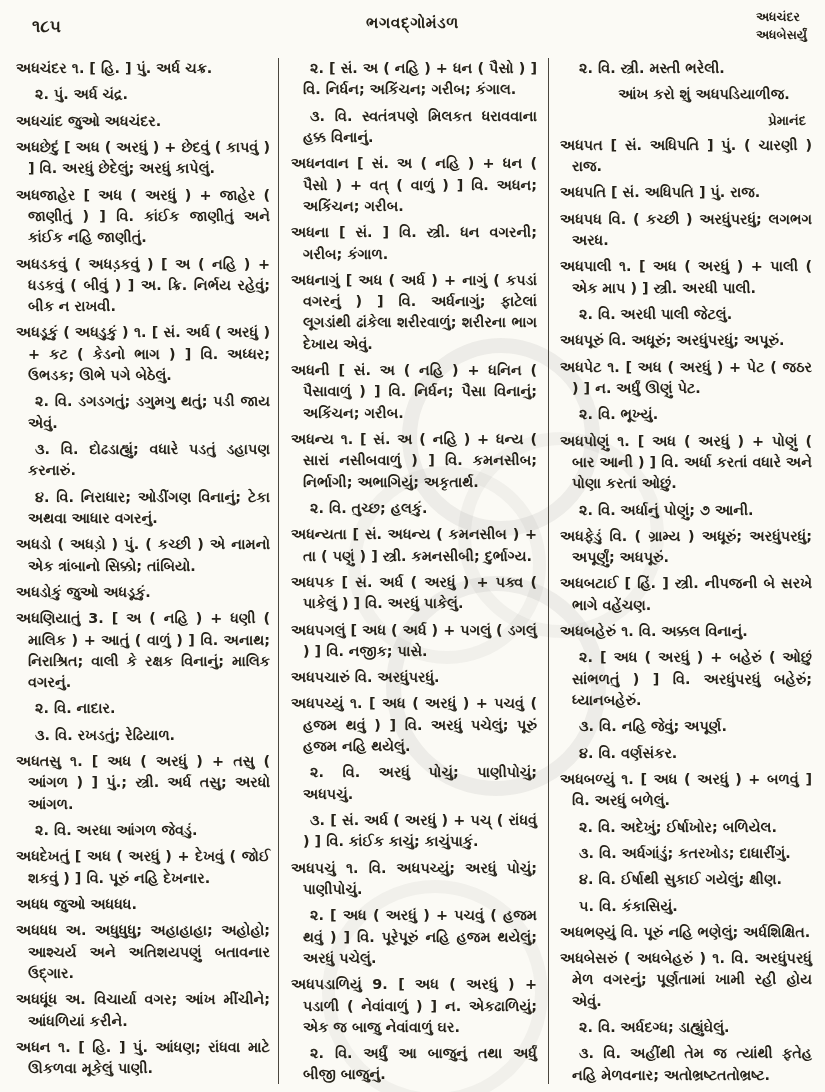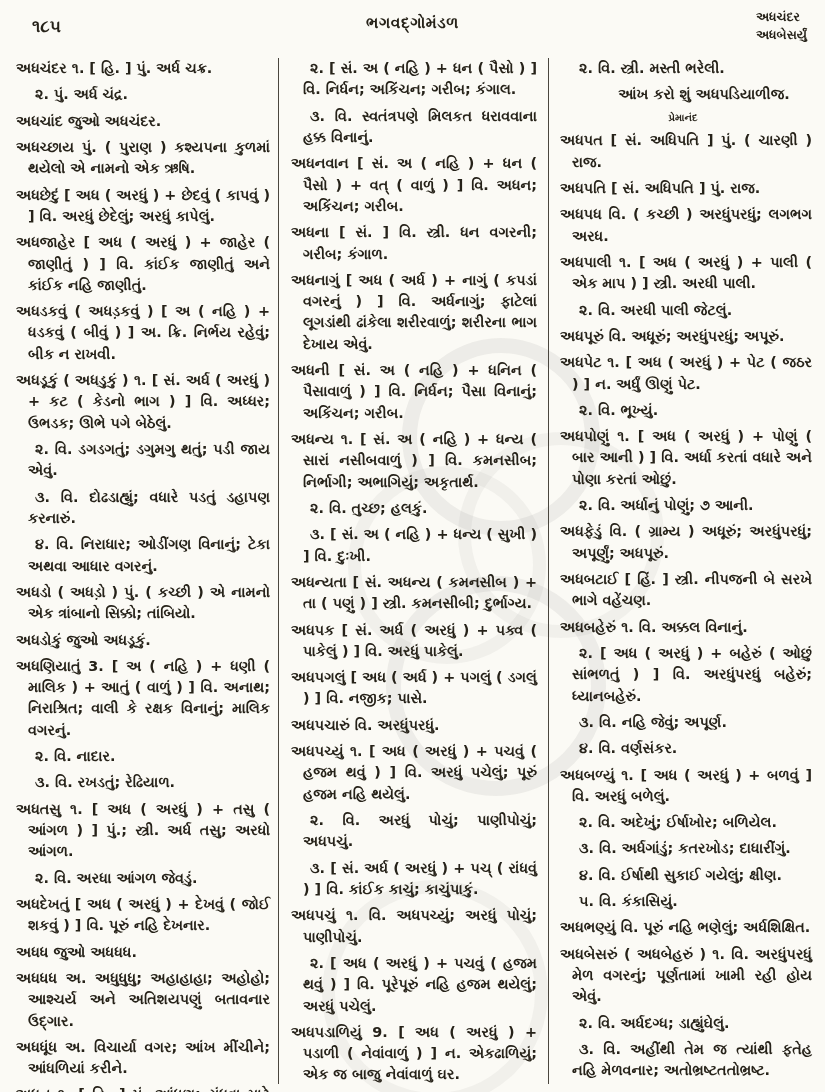--- a/index.html
+++ b/index.html
@@ -25,21 +25,21 @@
   .col-2{left:291px;width:246px;}
   .col-3{left:560px;width:252px;}
   .vrule{position:absolute;top:58px;width:1px;height:1026px;background:#4a463e;}
   .vrule-1{left:278px;}
   .vrule-2{left:548px;}
 
   .col p{margin:0 0 5px 0;font-size:14.4px;line-height:1.48;font-weight:bold;text-align:justify;}
   p.entry{padding-left:12px;text-indent:-12px;}
   p.sense{padding-left:12px;text-indent:7px;}
   p.verse{padding-left:36px;text-align:center;}
-  p.author{text-align:center;padding-right:6px;font-size:10px;}
+  p.author{text-align:right;padding-right:6px;font-size:13px;}
 </style>
 </head>
 <body>
 
 <div class="page">
 
   <div class="wm" style="left:402px;top:338px;width:168px;height:168px;"></div>
   <div class="wm2" style="left:458px;top:432px;width:180px;height:180px;"></div>
   <div class="wm2" style="left:348px;top:466px;width:172px;height:172px;"></div>
   <div class="wm" style="left:386px;top:576px;width:190px;height:190px;"></div>
@@ -52,21 +52,20 @@
     <div>અધબેસર્યું</div>
   </div>
 
   <div class="vrule vrule-1"></div>
   <div class="vrule vrule-2"></div>
 
   <div class="col col-1" id="col-0">
       <p class="entry">અધચંદર ૧. [ હિ. ] પું. અર્ધ ચક્ર.</p>
       <p class="sense">૨. પું. અર્ધ ચંદ્ર.</p>
       <p class="entry">અધચાંદ જુઓ અધચંદર.</p>
-      <p class="entry">અધચ્છાય પું. ( પુરાણ ) કશ્યપના કુળમાં થયેલો એ નામનો એક ઋષિ.</p>
       <p class="entry">અધછેદું [ અધ ( અરધું ) + છેદવું ( કાપવું ) ] વિ. અરધું છેદેલું; અરધું કાપેલું.</p>
       <p class="entry">અધજાહેર [ અધ ( અરધું ) + જાહેર ( જાણીતું ) ] વિ. કાંઈક જાણીતું અને કાંઈક નહિ જાણીતું.</p>
       <p class="entry">અધડકવું ( અધડ઼કવું ) [ અ ( નહિ ) + ધડકવું ( બીવું ) ] અ. ક્રિ. નિર્ભય રહેવું; બીક ન રાખવી.</p>
       <p class="entry">અધડૂકું ( અધડુકું ) ૧. [ સં. અર્ધ ( અરધું ) + કટ ( કેડનો ભાગ ) ] વિ. અધ્ધર; ઉભડક; ઊભે પગે બેઠેલું.</p>
       <p class="sense">૨. વિ. ડગડગતું; ડગુમગુ થતું; પડી જાય એવું.</p>
       <p class="sense">૩. વિ. દોઢડાહ્યું; વધારે પડતું ડહાપણ કરનારું.</p>
       <p class="sense">૪. વિ. નિરાધાર; ઓડીંગણ વિનાનું; ટેકા અથવા આધાર વગરનું.</p>
       <p class="entry">અધડો ( અધડ઼ો ) પું. ( કચ્છી ) એ નામનો એક ત્રાંબાનો સિક્કો; તાંબિયો.</p>
       <p class="entry">અધડોકું જુઓ અધડૂકું.</p>
       <p class="entry">અધણિયાતું 3. [ અ ( નહિ ) + ધણી ( માલિક ) + આતું ( વાળું ) ] વિ. અનાથ; નિરાશ્રિત; વાલી કે રક્ષક વિનાનું; માલિક વગરનું.</p>
@@ -82,21 +81,20 @@
     </div>
   <div class="col col-2" id="col-1">
       <p class="sense">૨. [ સં. અ ( નહિ ) + ધન ( પૈસો ) ] વિ. નિર્ધન; અકિંચન; ગરીબ; કંગાલ.</p>
       <p class="sense">૩. વિ. સ્વતંત્રપણે મિલકત ધરાવવાના હક્ક વિનાનું.</p>
       <p class="entry">અધનવાન [ સં. અ ( નહિ ) + ધન ( પૈસો ) + વત્ ( વાળું ) ] વિ. અધન; અકિંચન; ગરીબ.</p>
       <p class="entry">અધના [ સં. ] વિ. સ્ત્રી. ધન વગરની; ગરીબ; કંગાળ.</p>
       <p class="entry">અધનાગું [ અધ ( અર્ધ ) + નાગું ( કપડાં વગરનું ) ] વિ. અર્ધનાગું; ફાટેલાં લૂગડાંથી ઢાંકેલા શરીરવાળું; શરીરના ભાગ દેખાય એવું.</p>
       <p class="entry">અધની [ સં. અ ( નહિ ) + ધનિન ( પૈસાવાળું ) ] વિ. નિર્ધન; પૈસા વિનાનું; અકિંચન; ગરીબ.</p>
       <p class="entry">અધન્ય ૧. [ સં. અ ( નહિ ) + ધન્ય ( સારાં નસીબવાળું ) ] વિ. કમનસીબ; નિર્ભાગી; અભાગિયું; અકૃતાર્થ.</p>
       <p class="sense">૨. વિ. તુચ્છ; હલકું.</p>
-      <p class="sense">૩. [ સં. અ ( નહિ ) + ધન્ય ( સુખી ) ] વિ. દુઃખી.</p>
       <p class="entry">અધન્યતા [ સં. અધન્ય ( કમનસીબ ) + તા ( પણું ) ] સ્ત્રી. કમનસીબી; દુર્ભાગ્ય.</p>
       <p class="entry">અધપક [ સં. અર્ધ ( અરધું ) + પક્વ ( પાકેલું ) ] વિ. અરધું પાકેલું.</p>
       <p class="entry">અધપગલું [ અધ ( અર્ધ ) + પગલું ( ડગલું ) ] વિ. નજીક; પાસે.</p>
       <p class="entry">અધપચારું વિ. અરધુંપરધું.</p>
       <p class="entry">અધપચ્યું ૧. [ અધ ( અરધું ) + પચવું ( હજમ થવું ) ] વિ. અરધું પચેલું; પૂરું હજમ નહિ થયેલું.</p>
       <p class="sense">૨. વિ. અરધું પોચું; પાણીપોચું; અધપચું.</p>
       <p class="sense">૩. [ સં. અર્ધ ( અરધું ) + પચ્ ( રાંધવું ) ] વિ. કાંઈક કાચું; કાચુંપાકું.</p>
       <p class="entry">અધપચું ૧. વિ. અધપચ્યું; અરધું પોચું; પાણીપોચું.</p>
       <p class="sense">૨. [ અધ ( અરધું ) + પચવું ( હજમ થવું ) ] વિ. પૂરેપૂરું નહિ હજમ થયેલું; અરધું પચેલું.</p>
       <p class="entry">અધપડાળિયું 9. [ અધ ( અરધું ) + પડાળી ( નેવાંવાળું ) ] ન. એકઢાળિયું; એક જ બાજુ નેવાંવાળું ઘર.</p>

